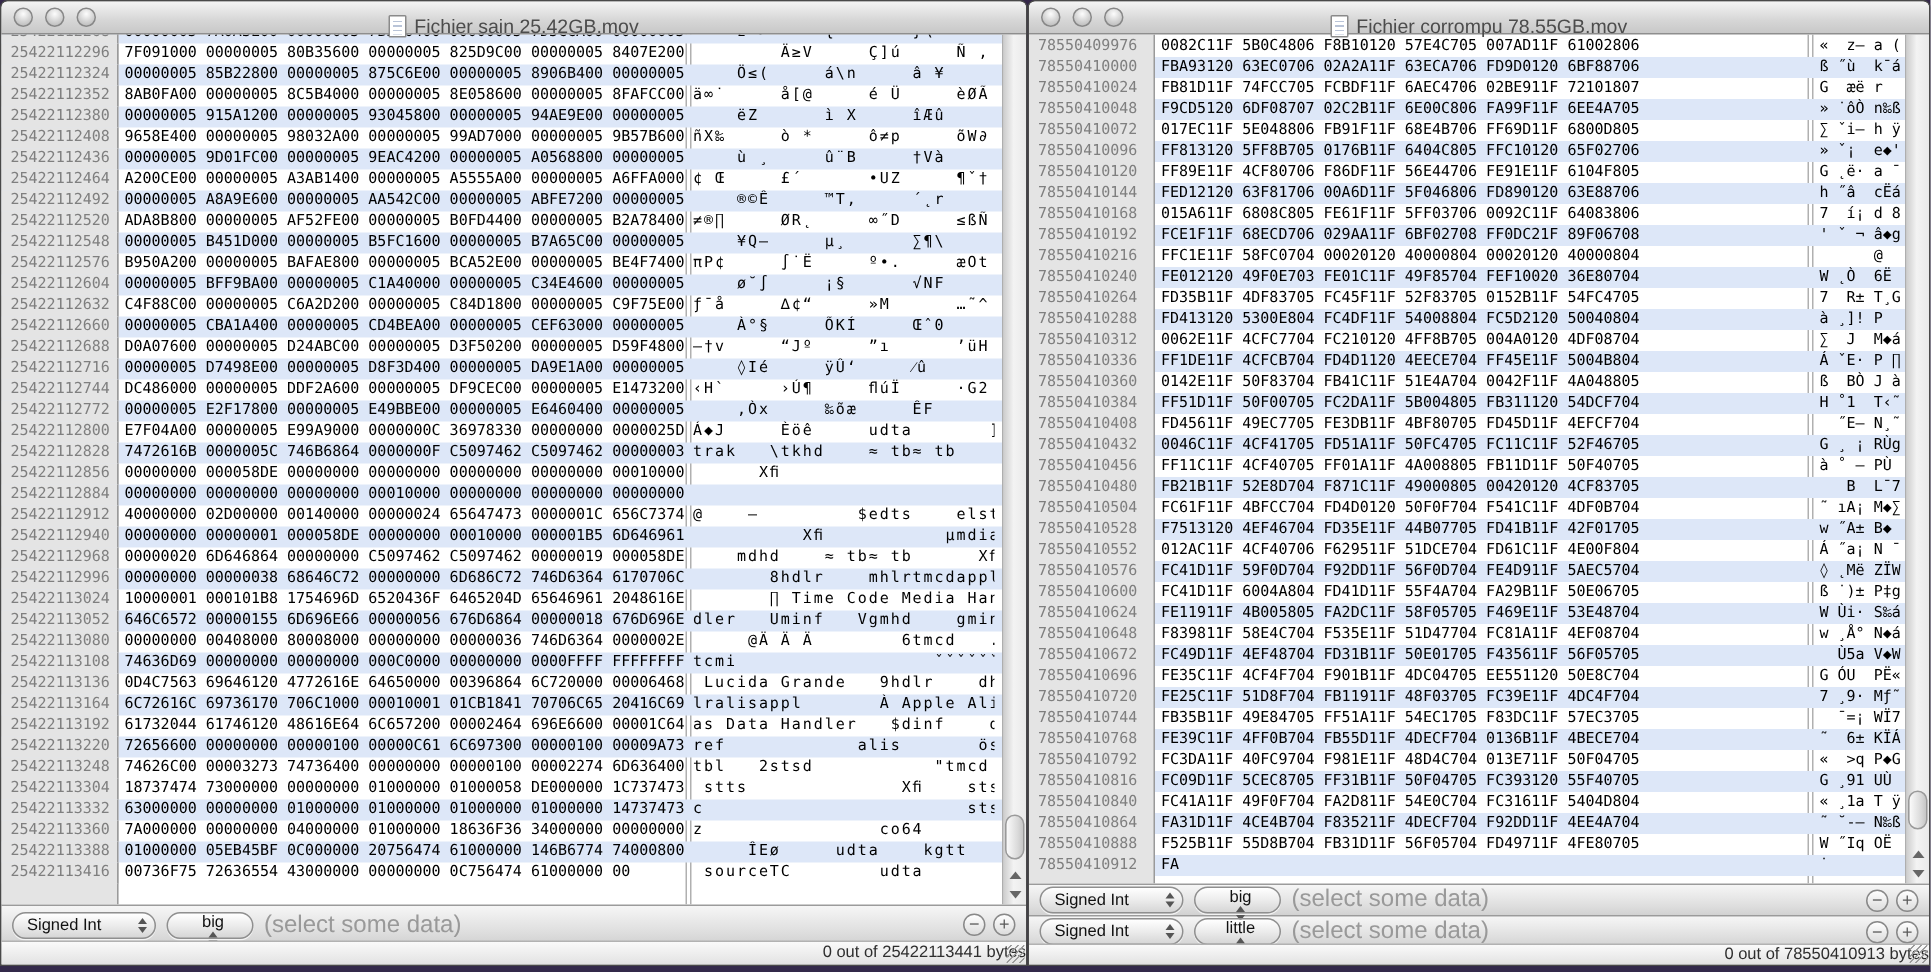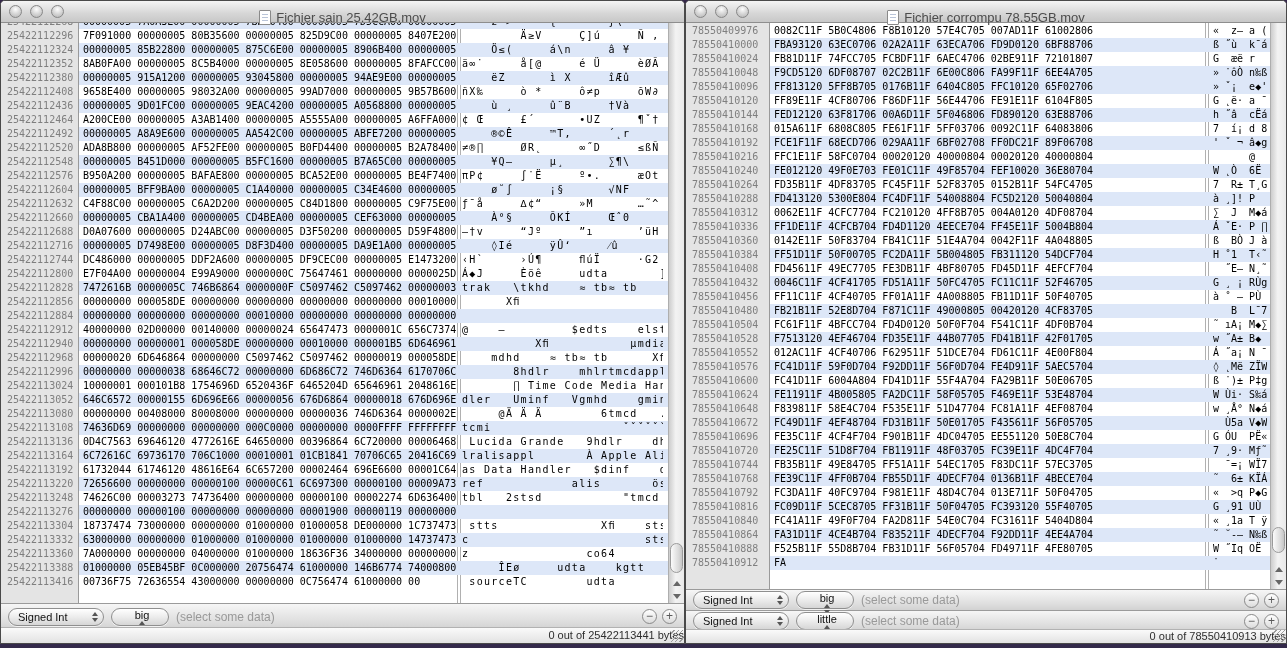--- a/index.html
+++ b/index.html
@@ -81,21 +81,21 @@
   .pill { height:18px; border:1px solid #8f8f8f; border-radius:10px;
           background:linear-gradient(#ffffff,#ececec 50%,#d6d6d6);
           box-shadow:0 1px 0 rgba(255,255,255,.7);
           display:flex; align-items:center; justify-content:space-between;
           padding:0 5px 0 9px; font-size:11px; color:#111; }
   .pill-type { width:96px; }
   .pill-endian { width:58px;flex-direction:column; }
   .pill-arrows { display:flex; flex-direction:column; align-items:center; gap:2px; }
   .tri-up { width:0; height:0; border-left:3px solid transparent; border-right:3px solid transparent; border-bottom:4px solid #555; }
   .tri-dn { width:0; height:0; border-left:3px solid transparent; border-right:3px solid transparent; border-top:4px solid #555; }
-  .hint { font-size:12px; color:#999; }
+  .hint { font-size:16px; color:#999; }
   .mp { margin-left:auto; display:flex; gap:5px; }
   .circle-btn { width:15px; height:15px; border-radius:50%; border:1px solid #898989;
                 background:linear-gradient(#fff,#dcdcdc); color:#5a5a5a;
                 font-size:12px; line-height:13px; text-align:center; }
 
   .statusbar { position:absolute; left:0; right:0; bottom:0;
                background:linear-gradient(#fafafa,#e2e2e2);
                border-top:1px solid #b2b2b2; text-align:right; }
   .win-left  .statusbar { height:16px; }
   .win-right .statusbar { height:14px; }
@@ -126,38 +126,38 @@
         <div class="row blue"><div class="cell-offset">25422112492</div><div class="cell-hex">00000005 A8A9E600 00000005 AA542C00 00000005 ABFE7200 00000005</div><div class="cell-ascii">    ®©Ê     ™T,     ´˛r</div></div>
         <div class="row"><div class="cell-offset">25422112520</div><div class="cell-hex">ADA8B800 00000005 AF52FE00 00000005 B0FD4400 00000005 B2A78400</div><div class="cell-ascii">≠®∏     ØR˛     ∞˝D     ≤ßÑ</div></div>
         <div class="row blue"><div class="cell-offset">25422112548</div><div class="cell-hex">00000005 B451D000 00000005 B5FC1600 00000005 B7A65C00 00000005</div><div class="cell-ascii">    ¥Q–     µ¸      ∑¶\</div></div>
         <div class="row"><div class="cell-offset">25422112576</div><div class="cell-hex">B950A200 00000005 BAFAE800 00000005 BCA52E00 00000005 BE4F7400</div><div class="cell-ascii">πP¢     ∫˙Ë     º•.     æOt</div></div>
         <div class="row blue"><div class="cell-offset">25422112604</div><div class="cell-hex">00000005 BFF9BA00 00000005 C1A40000 00000005 C34E4600 00000005</div><div class="cell-ascii">    ø˘∫     ¡§      √NF</div></div>
         <div class="row"><div class="cell-offset">25422112632</div><div class="cell-hex">C4F88C00 00000005 C6A2D200 00000005 C84D1800 00000005 C9F75E00</div><div class="cell-ascii">ƒ¯å     ∆¢“     »M      …˜^</div></div>
         <div class="row blue"><div class="cell-offset">25422112660</div><div class="cell-hex">00000005 CBA1A400 00000005 CD4BEA00 00000005 CEF63000 00000005</div><div class="cell-ascii">    À°§     ÕKÍ     Œˆ0</div></div>
         <div class="row"><div class="cell-offset">25422112688</div><div class="cell-hex">D0A07600 00000005 D24ABC00 00000005 D3F50200 00000005 D59F4800</div><div class="cell-ascii">–†v     “Jº     ”ı      ’üH</div></div>
         <div class="row blue"><div class="cell-offset">25422112716</div><div class="cell-hex">00000005 D7498E00 00000005 D8F3D400 00000005 DA9E1A00 00000005</div><div class="cell-ascii">    ◊Ié     ÿÛ‘     ⁄û</div></div>
         <div class="row"><div class="cell-offset">25422112744</div><div class="cell-hex">DC486000 00000005 DDF2A600 00000005 DF9CEC00 00000005 E1473200</div><div class="cell-ascii">‹H`     ›Ú¶     ﬂúÏ     ·G2</div></div>
-        <div class="row"><div class="cell-offset">25422112800</div><div class="cell-hex">E7F04A00 00000004 E99A9000 0000000C 75647461 00000000 0000025D</div><div class="cell-ascii">Á◆J     Èöê     udta       ]</div></div>
+        <div class="row blue"><div class="cell-offset">25422112772</div><div class="cell-hex">00000005 E2F17800 00000005 E49BBE00 00000005 E6460400 00000005</div><div class="cell-ascii">    ‚Òx     ‰õæ     ÊF</div></div>
+        <div class="row"><div class="cell-offset">25422112800</div><div class="cell-hex">E7F04A00 00000005 E99A9000 0000000C 36978330 00000000 0000025D</div><div class="cell-ascii">Á◆J     Èöê     udta       ]</div></div>
         <div class="row blue"><div class="cell-offset">25422112828</div><div class="cell-hex">7472616B 0000005C 746B6864 0000000F C5097462 C5097462 00000003</div><div class="cell-ascii">trak   \tkhd    ≈ tb≈ tb</div></div>
         <div class="row"><div class="cell-offset">25422112856</div><div class="cell-hex">00000000 000058DE 00000000 00000000 00000000 00000000 00010000</div><div class="cell-ascii">      Xﬁ</div></div>
         <div class="row blue"><div class="cell-offset">25422112884</div><div class="cell-hex">00000000 00000000 00000000 00010000 00000000 00000000 00000000</div><div class="cell-ascii"></div></div>
         <div class="row"><div class="cell-offset">25422112912</div><div class="cell-hex">40000000 02D00000 00140000 00000024 65647473 0000001C 656C7374</div><div class="cell-ascii">@    –         $edts    elst</div></div>
         <div class="row blue"><div class="cell-offset">25422112940</div><div class="cell-hex">00000000 00000001 000058DE 00000000 00010000 000001B5 6D646961</div><div class="cell-ascii">          Xﬁ           µmdia</div></div>
         <div class="row"><div class="cell-offset">25422112968</div><div class="cell-hex">00000020 6D646864 00000000 C5097462 C5097462 00000019 000058DE</div><div class="cell-ascii">    mdhd    ≈ tb≈ tb      Xﬁ</div></div>
         <div class="row blue"><div class="cell-offset">25422112996</div><div class="cell-hex">00000000 00000038 68646C72 00000000 6D686C72 746D6364 6170706C</div><div class="cell-ascii">       8hdlr    mhlrtmcdappl</div></div>
         <div class="row"><div class="cell-offset">25422113024</div><div class="cell-hex">10000001 000101B8 1754696D 6520436F 6465204D 65646961 2048616E</div><div class="cell-ascii">       ∏ Time Code Media Han</div></div>
         <div class="row blue"><div class="cell-offset">25422113052</div><div class="cell-hex">646C6572 00000155 6D696E66 00000056 676D6864 00000018 676D696E</div><div class="cell-ascii">dler   Uminf   Vgmhd    gmin</div></div>
         <div class="row"><div class="cell-offset">25422113080</div><div class="cell-hex">00000000 00408000 80008000 00000000 00000036 746D6364 0000002E</div><div class="cell-ascii">     @Ä Ä Ä        6tmcd   .</div></div>
         <div class="row blue"><div class="cell-offset">25422113108</div><div class="cell-hex">74636D69 00000000 00000000 000C0000 00000000 0000FFFF FFFFFFFF</div><div class="cell-ascii">tcmi                  ˇˇˇˇˇˇ</div></div>
         <div class="row"><div class="cell-offset">25422113136</div><div class="cell-hex">0D4C7563 69646120 4772616E 64650000 00396864 6C720000 00006468</div><div class="cell-ascii"> Lucida Grande   9hdlr    dh</div></div>
         <div class="row blue"><div class="cell-offset">25422113164</div><div class="cell-hex">6C72616C 69736170 706C1000 00010001 01CB1841 70706C65 20416C69</div><div class="cell-ascii">lralisappl       À Apple Ali</div></div>
         <div class="row"><div class="cell-offset">25422113192</div><div class="cell-hex">61732044 61746120 48616E64 6C657200 00002464 696E6600 00001C64</div><div class="cell-ascii">as Data Handler   $dinf    d</div></div>
         <div class="row blue"><div class="cell-offset">25422113220</div><div class="cell-hex">72656600 00000000 00000100 00000C61 6C697300 00000100 00009A73</div><div class="cell-ascii">ref            alis       ös</div></div>
         <div class="row"><div class="cell-offset">25422113248</div><div class="cell-hex">74626C00 00003273 74736400 00000000 00000100 00002274 6D636400</div><div class="cell-ascii">tbl   2stsd           "tmcd</div></div>
-        <div class="row blue"><div class="cell-offset">25422113276</div><div class="cell-hex">00000000 00000100 00000000 00000000 00001900 00000119 00000000</div><div class="cell-ascii"></div></div>
         <div class="row"><div class="cell-offset">25422113304</div><div class="cell-hex">18737474 73000000 00000000 01000000 01000058 DE000000 1C737473</div><div class="cell-ascii"> stts              Xﬁ    sts</div></div>
         <div class="row blue"><div class="cell-offset">25422113332</div><div class="cell-hex">63000000 00000000 01000000 01000000 01000000 01000000 14737473</div><div class="cell-ascii">c                        sts</div></div>
         <div class="row"><div class="cell-offset">25422113360</div><div class="cell-hex">7A000000 00000000 04000000 01000000 18636F36 34000000 00000000</div><div class="cell-ascii">z                co64</div></div>
         <div class="row blue"><div class="cell-offset">25422113388</div><div class="cell-hex">01000000 05EB45BF 0C000000 20756474 61000000 146B6774 74000800</div><div class="cell-ascii">     ÎEø     udta    kgtt</div></div>
         <div class="row"><div class="cell-offset">25422113416</div><div class="cell-hex">00736F75 72636554 43000000 00000000 0C756474 61000000 00</div><div class="cell-ascii"> sourceTC        udta</div></div>
       </div>
     <div class="scrollbar">
       <div class="sb-thumb"></div>
       <div class="sb-btn up"></div>
       <div class="sb-btn down"></div>
@@ -205,20 +205,21 @@
 
 <div class="window win-right">
   <div class="content">
     <div class="offset-bg"></div>
     <div class="hexdivider"></div>
     <div class="rows">
         <div class="row"><div class="cell-offset">78550409976</div><div class="cell-hex">0082C11F 5B0C4806 F8B10120 57E4C705 007AD11F 61002806</div><div class="cell-ascii">«  z— a (</div></div>
         <div class="row blue"><div class="cell-offset">78550410000</div><div class="cell-hex">FBA93120 63EC0706 02A2A11F 63ECA706 FD9D0120 6BF88706</div><div class="cell-ascii">ß ˝ù  k¯á</div></div>
         <div class="row"><div class="cell-offset">78550410024</div><div class="cell-hex">FB81D11F 74FCC705 FCBDF11F 6AEC4706 02BE911F 72101807</div><div class="cell-ascii">G  æë r</div></div>
         <div class="row blue"><div class="cell-offset">78550410048</div><div class="cell-hex">F9CD5120 6DF08707 02C2B11F 6E00C806 FA99F11F 6EE4A705</div><div class="cell-ascii">» ˙ôÒ n‰ß</div></div>
+        <div class="row"><div class="cell-offset">78550410072</div><div class="cell-hex">017EC11F 5E048806 FB91F11F 68E4B706 FF69D11F 6800D805</div><div class="cell-ascii">∑ ˇi— h ÿ</div></div>
         <div class="row blue"><div class="cell-offset">78550410096</div><div class="cell-hex">FF813120 5FF8B705 0176B11F 6404C805 FFC10120 65F02706</div><div class="cell-ascii">» ˇ¡  e◆'</div></div>
         <div class="row"><div class="cell-offset">78550410120</div><div class="cell-hex">FF89E11F 4CF80706 F86DF11F 56E44706 FE91E11F 6104F805</div><div class="cell-ascii">G ˛ë· a ¯</div></div>
         <div class="row blue"><div class="cell-offset">78550410144</div><div class="cell-hex">FED12120 63F81706 00A6D11F 5F046806 FD890120 63E88706</div><div class="cell-ascii">h ˝â  cËá</div></div>
         <div class="row"><div class="cell-offset">78550410168</div><div class="cell-hex">015A611F 6808C805 FE61F11F 5FF03706 0092C11F 64083806</div><div class="cell-ascii">7  í¡ d 8</div></div>
         <div class="row blue"><div class="cell-offset">78550410192</div><div class="cell-hex">FCE1F11F 68ECD706 029AA11F 6BF02708 FF0DC21F 89F06708</div><div class="cell-ascii">' ˇ ¬ â◆g</div></div>
         <div class="row"><div class="cell-offset">78550410216</div><div class="cell-hex">FFC1E11F 58FC0704 00020120 40000804 00020120 40000804</div><div class="cell-ascii">      @</div></div>
         <div class="row blue"><div class="cell-offset">78550410240</div><div class="cell-hex">FE012120 49F0E703 FE01C11F 49F85704 FEF10020 36E80704</div><div class="cell-ascii">W ˛Ò  6Ë</div></div>
         <div class="row"><div class="cell-offset">78550410264</div><div class="cell-hex">FD35B11F 4DF83705 FC45F11F 52F83705 0152B11F 54FC4705</div><div class="cell-ascii">7  R± T¸G</div></div>
         <div class="row blue"><div class="cell-offset">78550410288</div><div class="cell-hex">FD413120 5300E804 FC4DF11F 54008804 FC5D2120 50040804</div><div class="cell-ascii">à ¸]! P</div></div>
         <div class="row"><div class="cell-offset">78550410312</div><div class="cell-hex">0062E11F 4CFC7704 FC210120 4FF8B705 004A0120 4DF08704</div><div class="cell-ascii">∑  J  M◆á</div></div>

